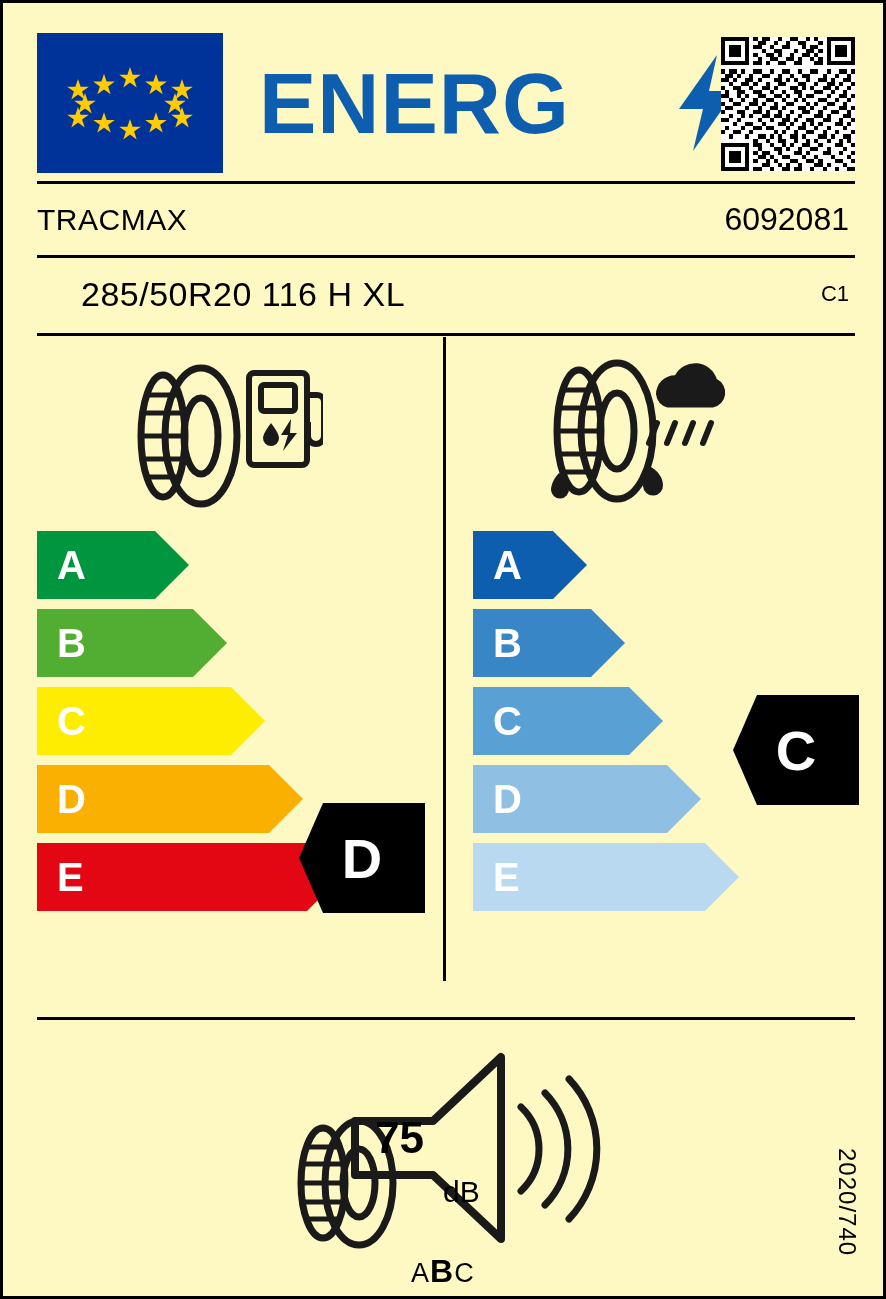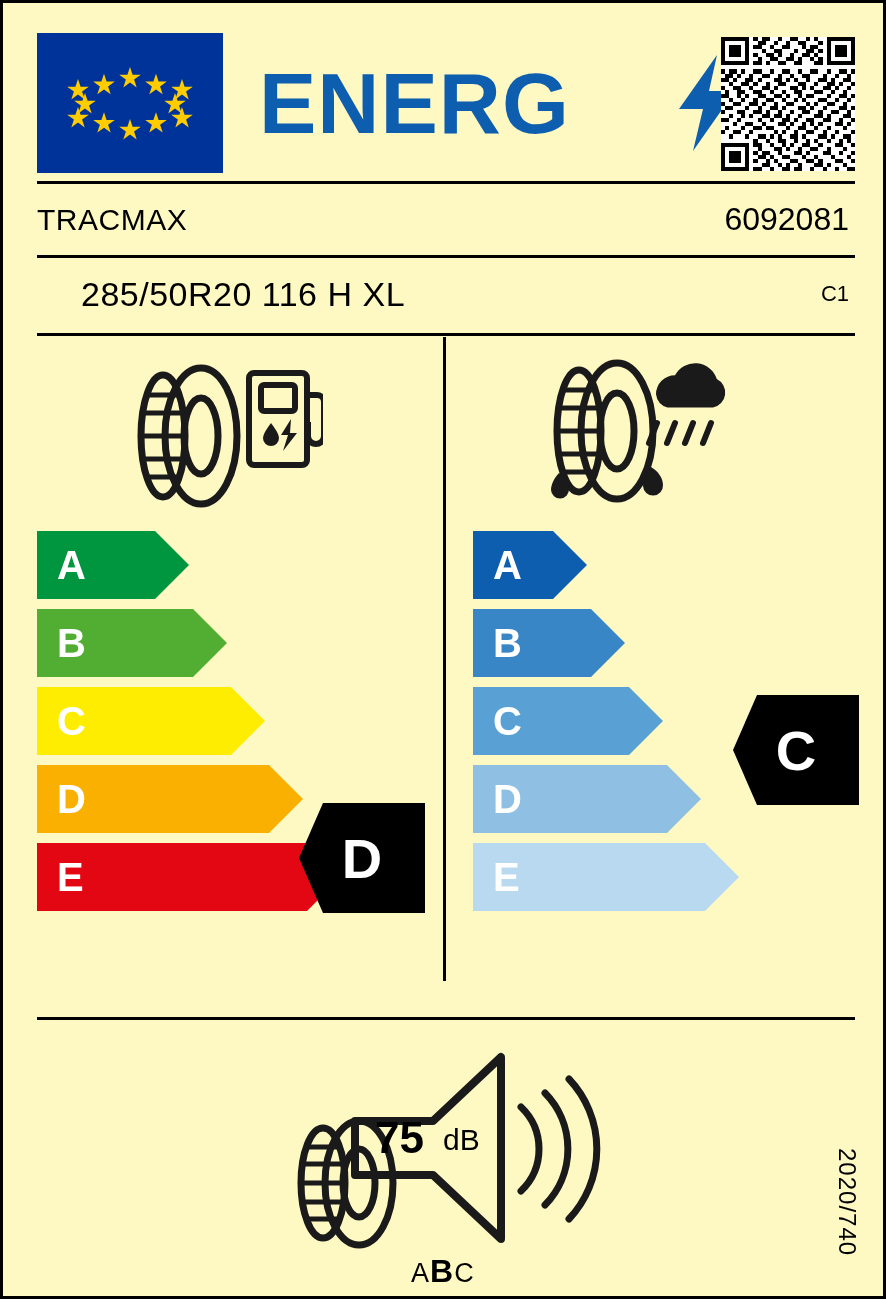--- a/index.html
+++ b/index.html
@@ -187,21 +187,21 @@
     left: 372px;
     top: 1110px;
     font-size: 44px;
     font-weight: bold;
     color: #000;
     text-align: right;
   }
   .noise-unit {
     position: absolute;
     left: 440px;
-    top: 1120px;
+    top: 1172px;
     font-size: 30px;
     color: #000;
   }
   .noise-classes {
     position: absolute;
     left: 408px;
     top: 1250px;
     font-size: 27px;
     color: #000;
     letter-spacing: 1px;

